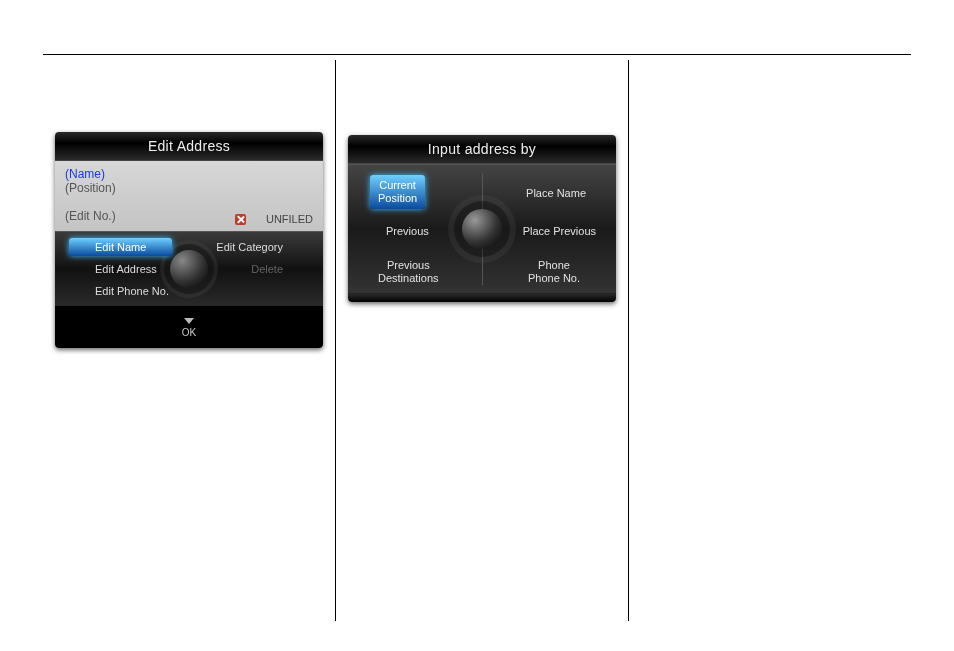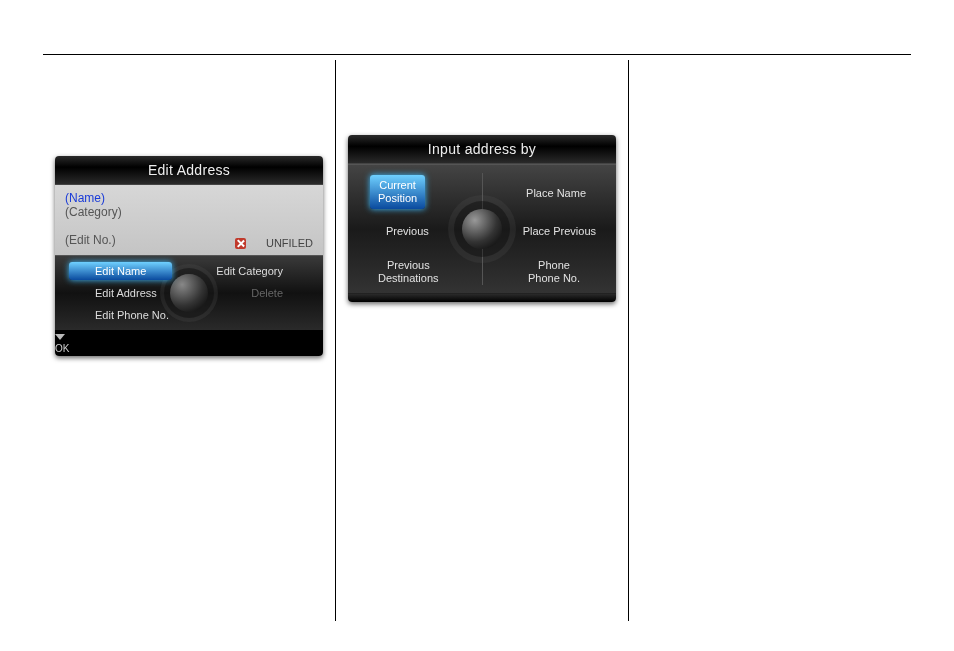--- a/index.html
+++ b/index.html
@@ -5,39 +5,39 @@
   html,body{margin:0;padding:0;background:#fff;font-family:Arial,Helvetica,sans-serif;color:#000}
   .page{width:954px;height:651px;position:relative}
   .rule{position:absolute;left:43px;right:43px;top:54px;border-top:1px solid #000}
   .cols{position:absolute;left:43px;right:43px;top:60px;bottom:30px;display:flex}
   .col{flex:1;padding:0 12px}
   .sep{width:1px;background:#000}
   
   .device{width:268px;border-radius:4px;overflow:hidden;box-shadow:0 2px 5px rgba(0,0,0,.6);font-family:Arial,Helvetica,sans-serif}
   .dev-title{background:linear-gradient(#2a2a2a,#000 40%,#2a2a2a);color:#eee;text-align:center;font-size:14px;padding:6px 10px;letter-spacing:.3px;border-bottom:1px solid #444}
   
-  .dev1{margin-top:96px}
+  .dev1{margin-top:72px}
   .dev1 .info{background:linear-gradient(#d7d7d7,#c4c4c4);padding:6px 10px 8px;font-size:12px;color:#555;position:relative}
   .dev1 .info .name{color:#1a3bd8}
   .dev1 .info .unfiled{position:absolute;right:10px;bottom:6px;color:#444;font-size:11px;display:flex;align-items:center;gap:20px}
   .dev1 .info .crossmark{display:inline-block;width:11px;height:11px;background:#c0392b;border-radius:2px;position:relative}
   .dev1 .info .crossmark::before,.dev1 .info .crossmark::after{content:"";position:absolute;left:5px;top:1px;width:1.5px;height:9px;background:#fff}
   .dev1 .info .crossmark::before{transform:rotate(45deg)}
   .dev1 .info .crossmark::after{transform:rotate(-45deg)}
   .dev1 .menu{background:linear-gradient(#3a3a3a,#111 50%,#2a2a2a);position:relative;height:74px;border-top:1px solid #555}
   .dev1 .knob{position:absolute;left:50%;top:50%;transform:translate(-50%,-50%);width:38px;height:38px;border-radius:50%;background:radial-gradient(circle at 32% 28%,#888,#333 55%,#000);box-shadow:0 0 0 6px rgba(0,0,0,.35),0 0 0 10px rgba(80,80,80,.25)}
   .dev1 .opt{position:absolute;color:#ddd;font-size:11px;padding:3px 26px;border-radius:3px;white-space:nowrap}
   .dev1 .opt.sel{background:linear-gradient(#6fd0ff,#0a4a9e);color:#fff;box-shadow:0 0 6px #3bbcff}
   .dev1 .opt.dim{color:#666}
   .dev1 .o-en{left:14px;top:6px}
   .dev1 .o-ea{left:14px;top:28px}
   .dev1 .o-ep{left:14px;top:50px}
   .dev1 .o-ec{right:14px;top:6px}
   .dev1 .o-dl{right:14px;top:28px}
-  .dev1 .okbar{background:#000;text-align:left;color:#ccc;font-size:10px;padding:2px 0}
+  .dev1 .okbar{background:#000;text-align:center;color:#ccc;font-size:10px;padding:10px 0}
   .dev1 .okbar .tri{display:inline-block;width:0;height:0;border-left:5px solid transparent;border-right:5px solid transparent;border-top:6px solid #bbb;margin-bottom:1px}
   
   .dev2{margin-top:75px}
   .dev2 .menu2{background:linear-gradient(#444,#1a1a1a 50%,#333);position:relative;height:128px;border-top:1px solid #555;border-bottom:1px solid #222}
   .dev2 .knob{position:absolute;left:50%;top:50%;transform:translate(-50%,-50%);width:40px;height:40px;border-radius:50%;background:radial-gradient(circle at 32% 28%,#999,#333 55%,#000);box-shadow:0 0 0 8px rgba(0,0,0,.35),0 0 0 14px rgba(90,90,90,.2)}
   .dev2 .grid-lines::before,.dev2 .grid-lines::after{content:"";position:absolute;background:#555}
   .dev2 .grid-lines::before{left:50%;top:8px;bottom:8px;width:1px}
   .dev2 .opt2{position:absolute;color:#e2e2e2;font-size:11px;text-align:center;line-height:13px;padding:4px 8px;border-radius:3px}
   .dev2 .opt2.sel{background:linear-gradient(#6fd0ff,#0a4a9e);color:#fff;box-shadow:0 0 6px #3bbcff}
   .dev2 .cp{left:22px;top:10px}
@@ -52,21 +52,21 @@
 <body>
 <div class="page">
   <div class="rule"></div>
   <div class="cols">
 
     <div class="col">
       <div class="device dev1">
         <div class="dev-title">Edit Address</div>
         <div class="info">
           <div class="name">(Name)</div>
-          <div>(Category)</div>
+          <div>(Position)</div>
           <div style="height:14px"></div>
           <div>(Edit No.)</div>
           <div class="unfiled">
             <span class="crossmark"></span>
             <span>UNFILED</span>
           </div>
         </div>
         <div class="menu">
           <div class="knob"></div>
           <div class="opt sel o-en">Edit Name</div>

